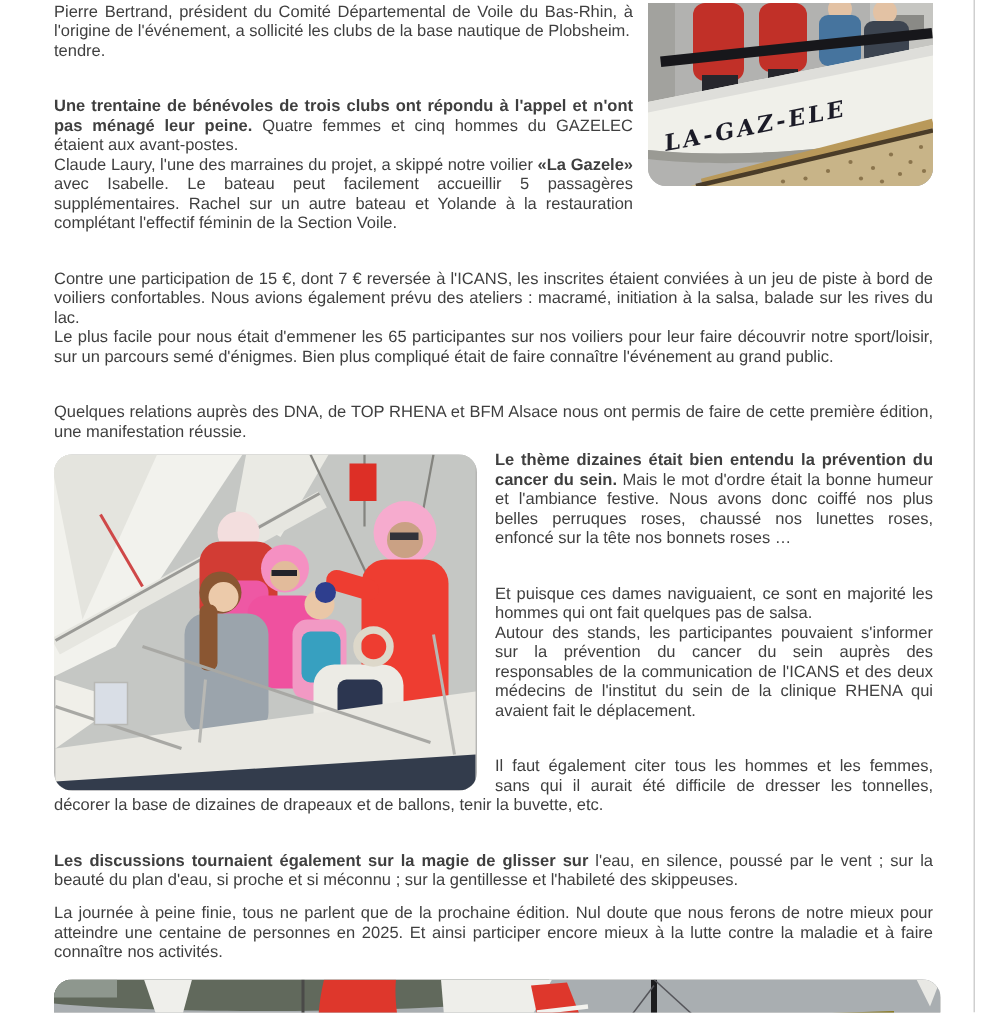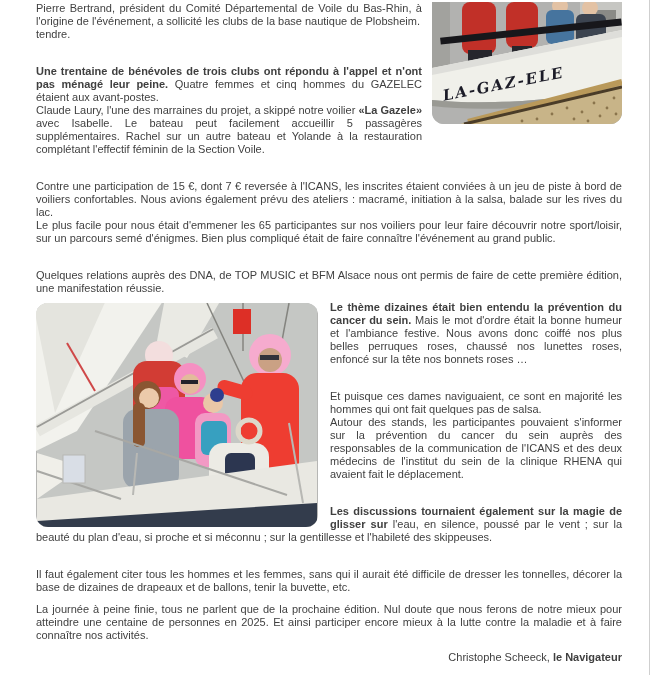--- a/index.html
+++ b/index.html
@@ -80,21 +80,21 @@
         <line x1="32" y1="122" x2="190" y2="85" stroke="#4a3c28" stroke-width="3"></line>
       </svg>
       <div class="hull-script">LA-GAZ-ELE</div>
     </div>
 
     <p class="para"><span>Pierre Bertrand, président du Comité Départemental de Voile du Bas-Rhin, à l'origine de l'événement, a sollicité les clubs de la base nautique de Plobsheim.</span></p>
     <p class="para"><span>tendre.</span></p>
     <p class="para gap"><span class="b">Une trentaine de bénévoles de trois clubs ont répondu à l'appel et n'ont pas ménagé leur peine.</span><span>  Quatre femmes et cinq hommes du GAZELEC étaient aux avant-postes.</span></p>
     <p class="para"><span>Claude Laury, l'une des marraines du projet, a skippé notre voilier </span><span class="b i">«La Gazele»</span><span> avec Isabelle. Le bateau peut facilement accueillir 5 passagères supplémentaires. Rachel sur un autre bateau et Yolande à la restauration complétant l'effectif féminin de la Section Voile.</span></p>
     <p class="para gap"><span>Contre une participation de 15 €, dont 7 €  reversée à l'ICANS, les inscrites étaient conviées à un jeu de piste à bord de voiliers confortables. Nous avions également prévu des ateliers : macramé, initiation à la salsa, balade sur les rives du lac.</span><br><span>Le plus facile pour nous était d'emmener les 65 participantes sur nos voiliers pour leur faire découvrir notre sport/loisir, sur un parcours semé d'énigmes. Bien plus compliqué était de faire connaître l'événement au grand public.</span></p>
-    <p class="para gap"><span>Quelques relations auprès des DNA, de TOP MUSIC et BFM Alsace nous ont permis de faire de cette première édition, une manifestation réussie.</span></p>
+    <p class="para gap"><span>Quelques relations auprès des DNA, de TOP RHENA et BFM Alsace nous ont permis de faire de cette première édition, une manifestation réussie.</span></p>
 
     <div class="section-mid">
 
       <div class="photo photo-left">
         <svg viewBox="0 0 280 224">
           <rect width="280" height="224" fill="#c5c7c4"></rect>
           <g>
             <path d="M-5,-5 L128,-5 L40,128 L-5,150 Z" fill="#f2f2ed"></path>
             <path d="M-5,-5 L70,-5 L18,110 Z" fill="#e4e4de"></path>
             <path d="M128,-5 L185,-5 L150,55 L120,38 Z" fill="#eaeae4"></path>
@@ -141,27 +141,26 @@
             <line x1="100" y1="150" x2="96" y2="192" stroke="#b8b8b4" stroke-width="2"></line>
             <line x1="252" y1="120" x2="266" y2="200" stroke="#b8b8b4" stroke-width="2"></line>
             <rect x="26" y="152" width="22" height="28" fill="#d9dee6" stroke="#b8b8b4"></rect>
             <path d="M0,218 L280,200 L280,224 L0,224 Z" fill="#333c4c"></path>
           </g>
         </svg>
       </div>
 
       <p class="para"><span class="b">Le thème dizaines était bien entendu la prévention du cancer du sein.</span><span> Mais le mot d'ordre était la bonne humeur et l'ambiance festive. Nous avons donc coiffé nos plus belles perruques roses, chaussé nos lunettes roses, enfoncé sur la tête nos bonnets roses …</span></p>
       <p class="para gap"><span>Et puisque ces dames naviguaient, ce sont en majorité les hommes qui ont fait quelques pas de salsa.</span><br><span>Autour des stands, les participantes pouvaient s'informer sur la prévention du cancer du sein auprès des responsables de la communication de l'ICANS et des deux médecins de l'institut du sein de la clinique RHENA qui avaient fait le déplacement.</span></p>
+      <p class="para gap"><span>Il faut également citer tous les hommes et les femmes, sans qui il aurait été difficile de dresser les tonnelles, décorer la base de dizaines de drapeaux et de ballons, tenir la buvette, etc.</span></p>
       <p class="para gap"><span class="b">Les discussions tournaient également sur la magie de glisser sur</span><span> l'eau, en silence, poussé par le vent ; sur la beauté du plan d'eau, si proche et si méconnu ; sur la gentillesse et l'habileté des skippeuses.</span></p>
-      <p class="para gap"><span>Il faut également citer tous les hommes et les femmes, sans qui il aurait été difficile de dresser les tonnelles, décorer la base de dizaines de drapeaux et de ballons, tenir la buvette, etc.</span></p>
       <div class="clear"></div>
     </div>
 
     <p class="para conclusion"><span>La journée à peine finie, tous ne parlent que de la prochaine édition. Nul doute que nous ferons de notre mieux pour atteindre une centaine de personnes en 2025. Et ainsi participer encore mieux à la lutte contre la maladie et à faire connaître nos activités.</span></p>
-    <p class="para byline"><span>Christophe Scheeck, </span><span class="b i">le Navigateur</span></p>
 
     <div class="photo photo-bottom">
       <svg viewBox="0 0 591 200">
         <rect width="591" height="200" fill="#a9aeb1"></rect>
         <g stroke="#c3c7c8" stroke-width="1">
           <line x1="0" y1="34" x2="591" y2="30"></line>
             <line x1="0" y1="48" x2="591" y2="45"></line>
           <line x1="0" y1="62" x2="591" y2="60"></line>
             <line x1="0" y1="78" x2="591" y2="76"></line>
         </g>

